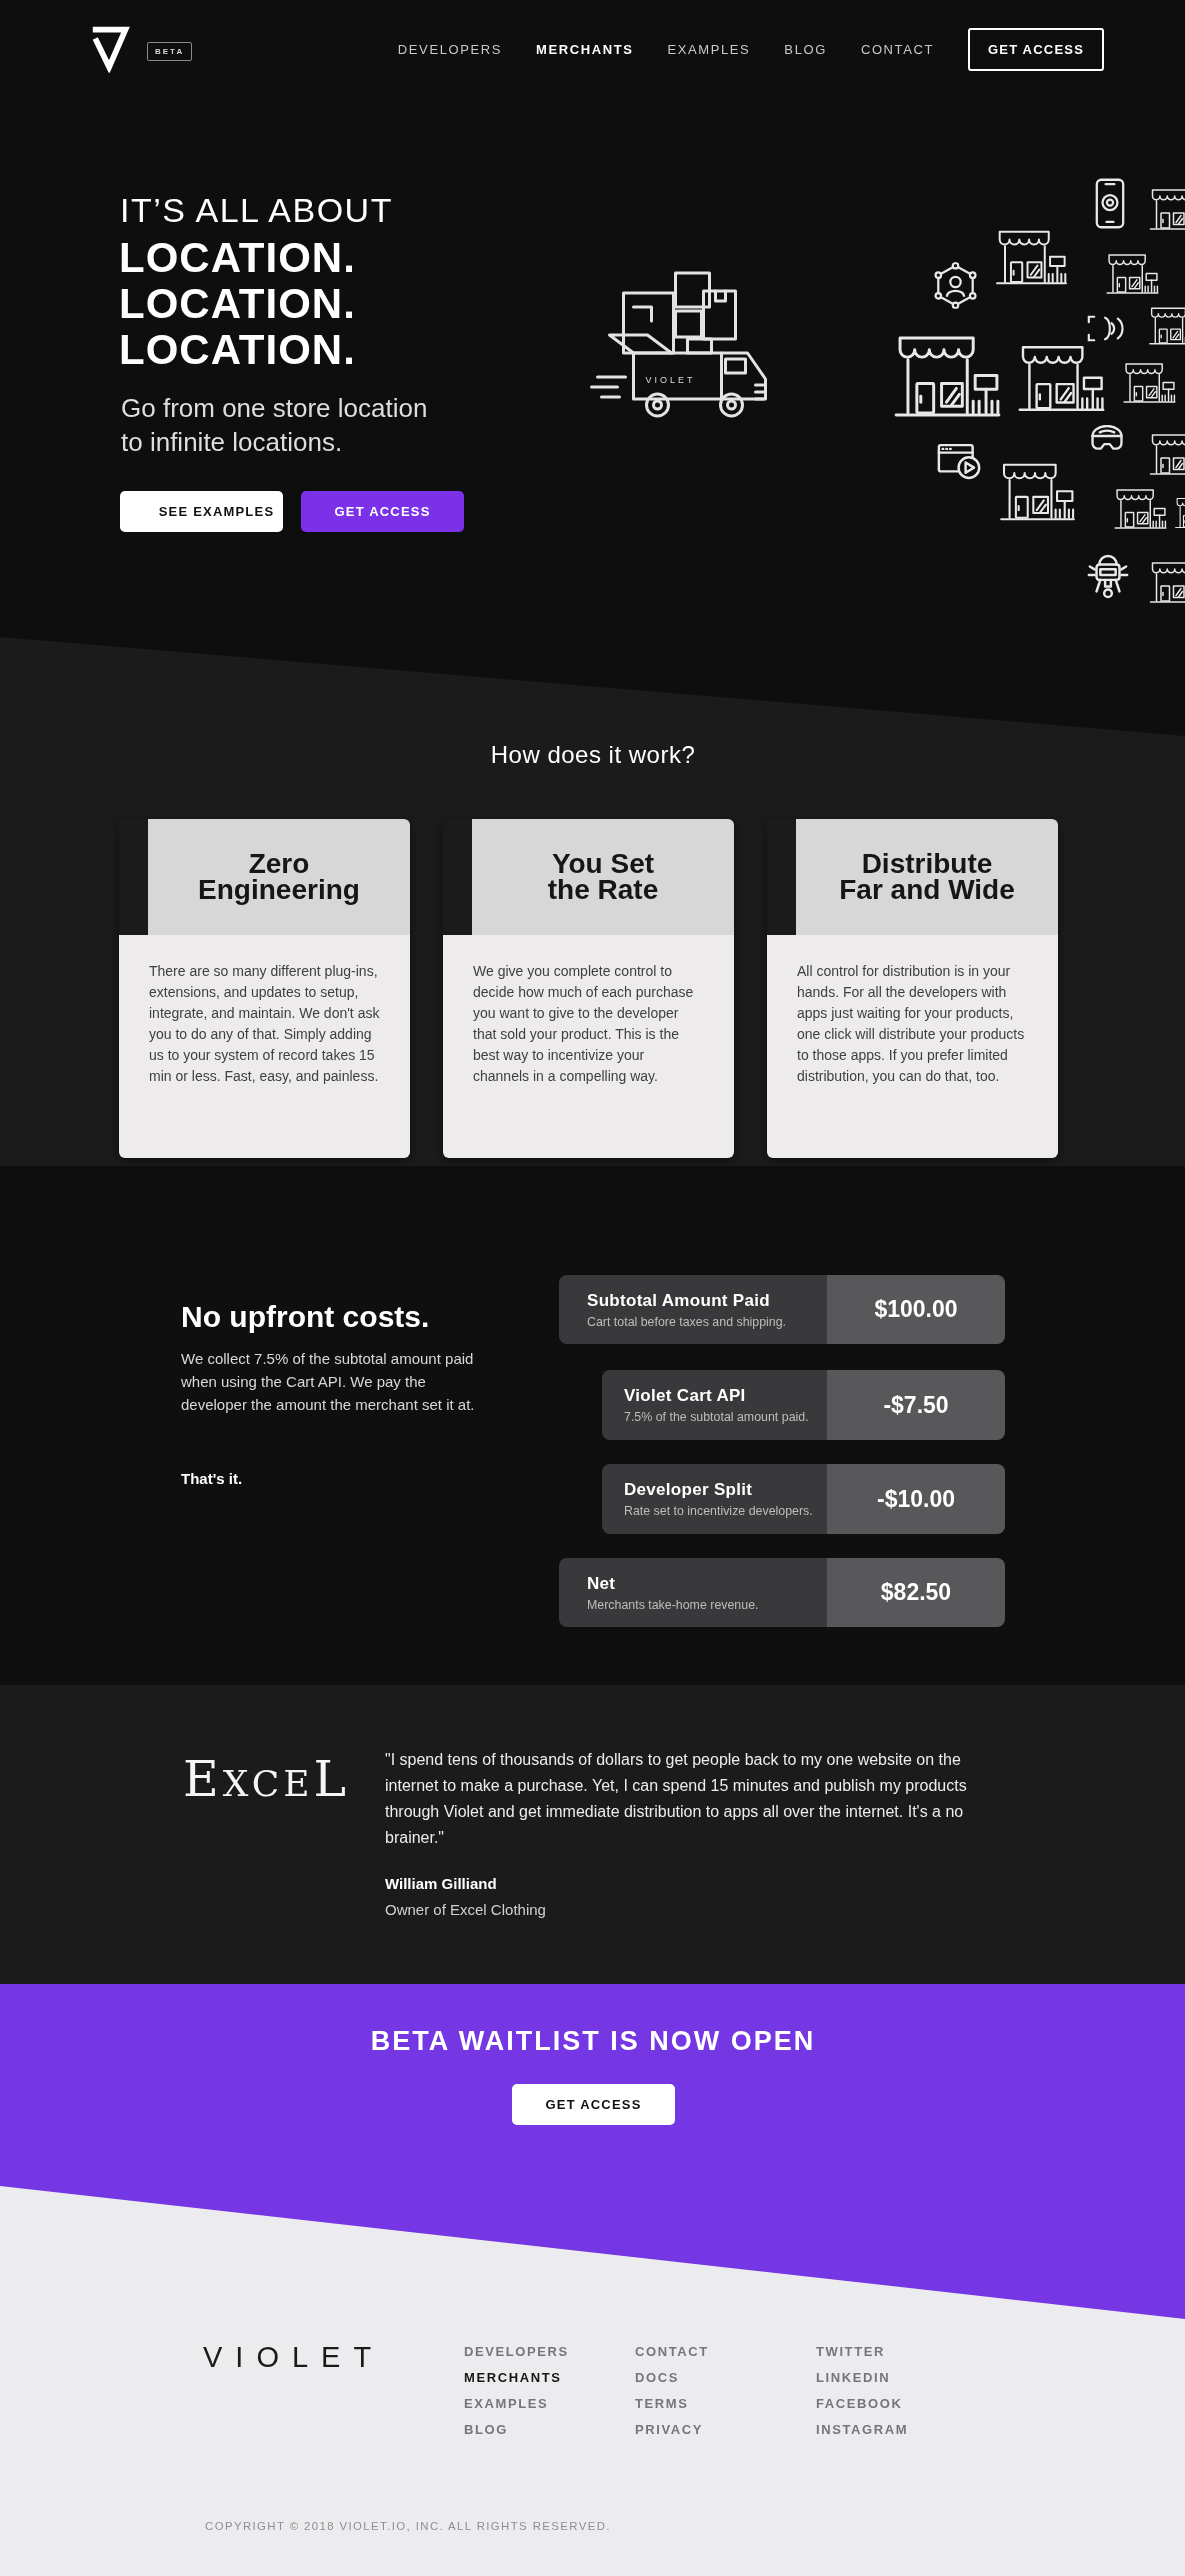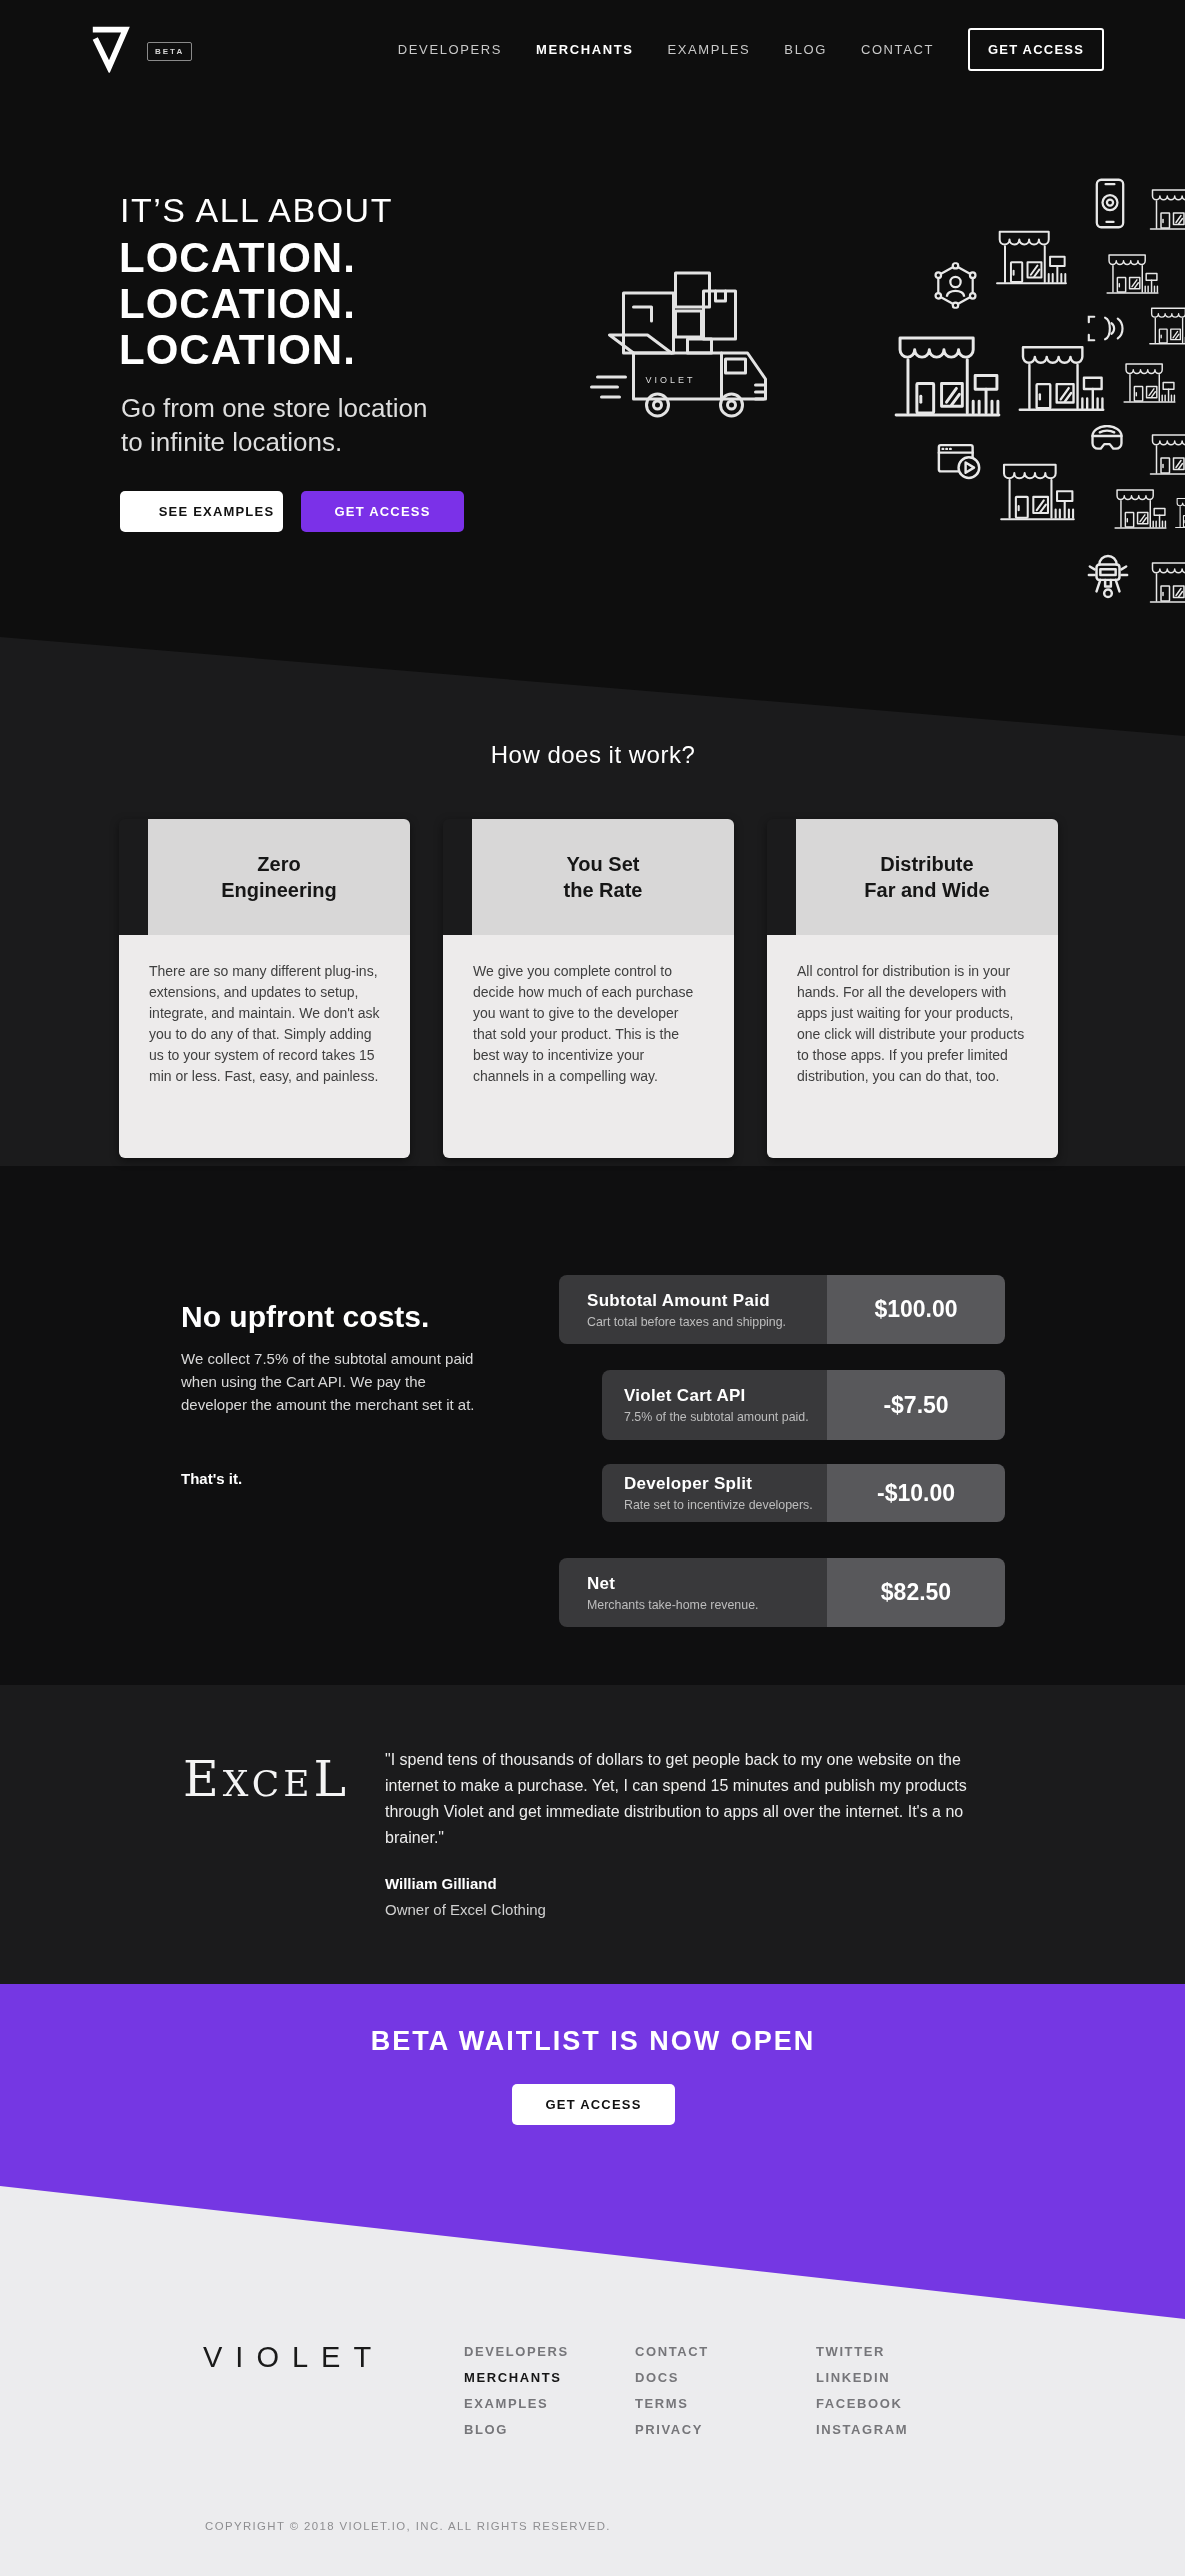--- a/index.html
+++ b/index.html
@@ -37,21 +37,21 @@
   .btn-purple { left:301px; top:491px; width:163px; background:#7b31e8; color:#fff; }
   .truck { left:588px; top:265px; width:193px; height:160px; }
   .ic svg { width:100%; height:100%; display:block; }
 
   
   .how-title { left:0; top:741px; width:1186px; text-align:center; color:#fff;
     font-size:24px; font-weight:500; letter-spacing:0.5px; }
   .card { top:819px; width:291px; height:339px; border-radius:6px; overflow:hidden;
     box-shadow:0 3px 10px rgba(0,0,0,.45); }
   .card-head { height:116px; background:#d8d7d7; display:flex; align-items:center;
-    justify-content:center; text-align:center; color:#161616; font-size:20px;
+    justify-content:center; text-align:center; color:#161616; font-size:28px;
     font-weight:bold; line-height:26px;margin-left:29px; }
   .card-body { height:223px; background:#edebeb; padding:26px 30px; color:#3f3f3f;
     font-size:14px; line-height:21px; }
 
   
   .costs-title { left:181px; top:1300px; color:#fff; font-size:30px; font-weight:800; }
   .costs-para  { left:181px; top:1347px; width:298px; color:#d8d8d8; font-size:15px; line-height:23px; }
   .costs-thats { left:181px; top:1470px; color:#fff; font-size:15px; font-weight:bold; }
   .crow { display:flex; border-radius:8px; overflow:hidden;margin-top:20px; }
   .crow-label { flex:1; background:#39393b; display:flex; flex-direction:column;
@@ -361,21 +361,21 @@
     </div>
     <div class="crow-amount">$100.00</div>
   </div>
   <div class="abs crow indent" style="left:602px;top:1350px;width:403px;height:70px">
     <div class="crow-label">
       <div class="crow-title">Violet Cart API</div>
       <div class="crow-desc">7.5% of the subtotal amount paid.</div>
     </div>
     <div class="crow-amount">-$7.50</div>
   </div>
-  <div class="abs crow indent" style="left:602px;top:1444px;width:403px;height:58px">
+  <div class="abs crow indent" style="left:602px;top:1444px;width:403px;height:70px">
     <div class="crow-label">
       <div class="crow-title">Developer Split</div>
       <div class="crow-desc">Rate set to incentivize developers.</div>
     </div>
     <div class="crow-amount">-$10.00</div>
   </div>
   <div class="abs crow" style="left:559px;top:1538px;width:446px;height:69px">
     <div class="crow-label">
       <div class="crow-title">Net</div>
       <div class="crow-desc">Merchants take-home revenue.</div>

